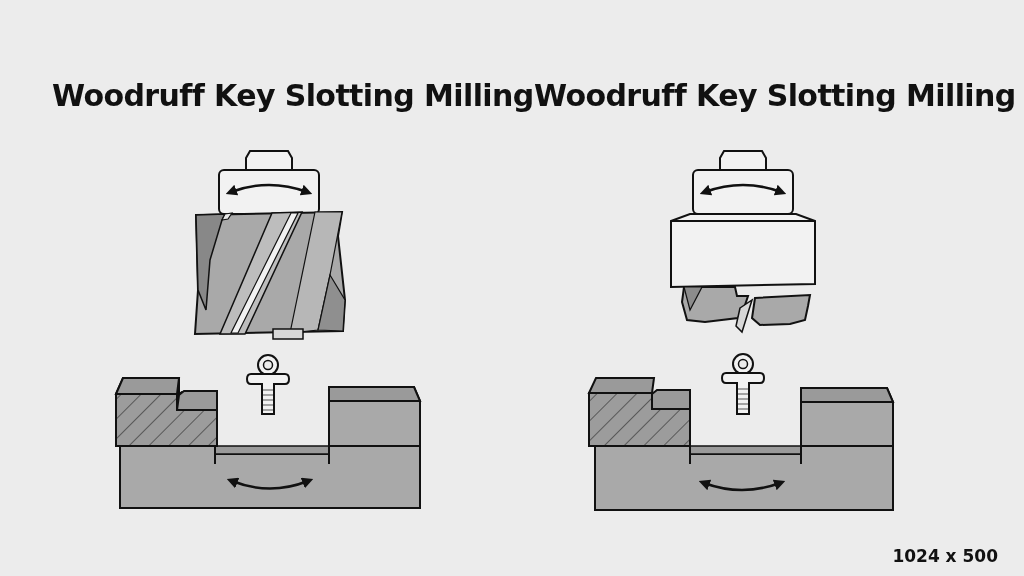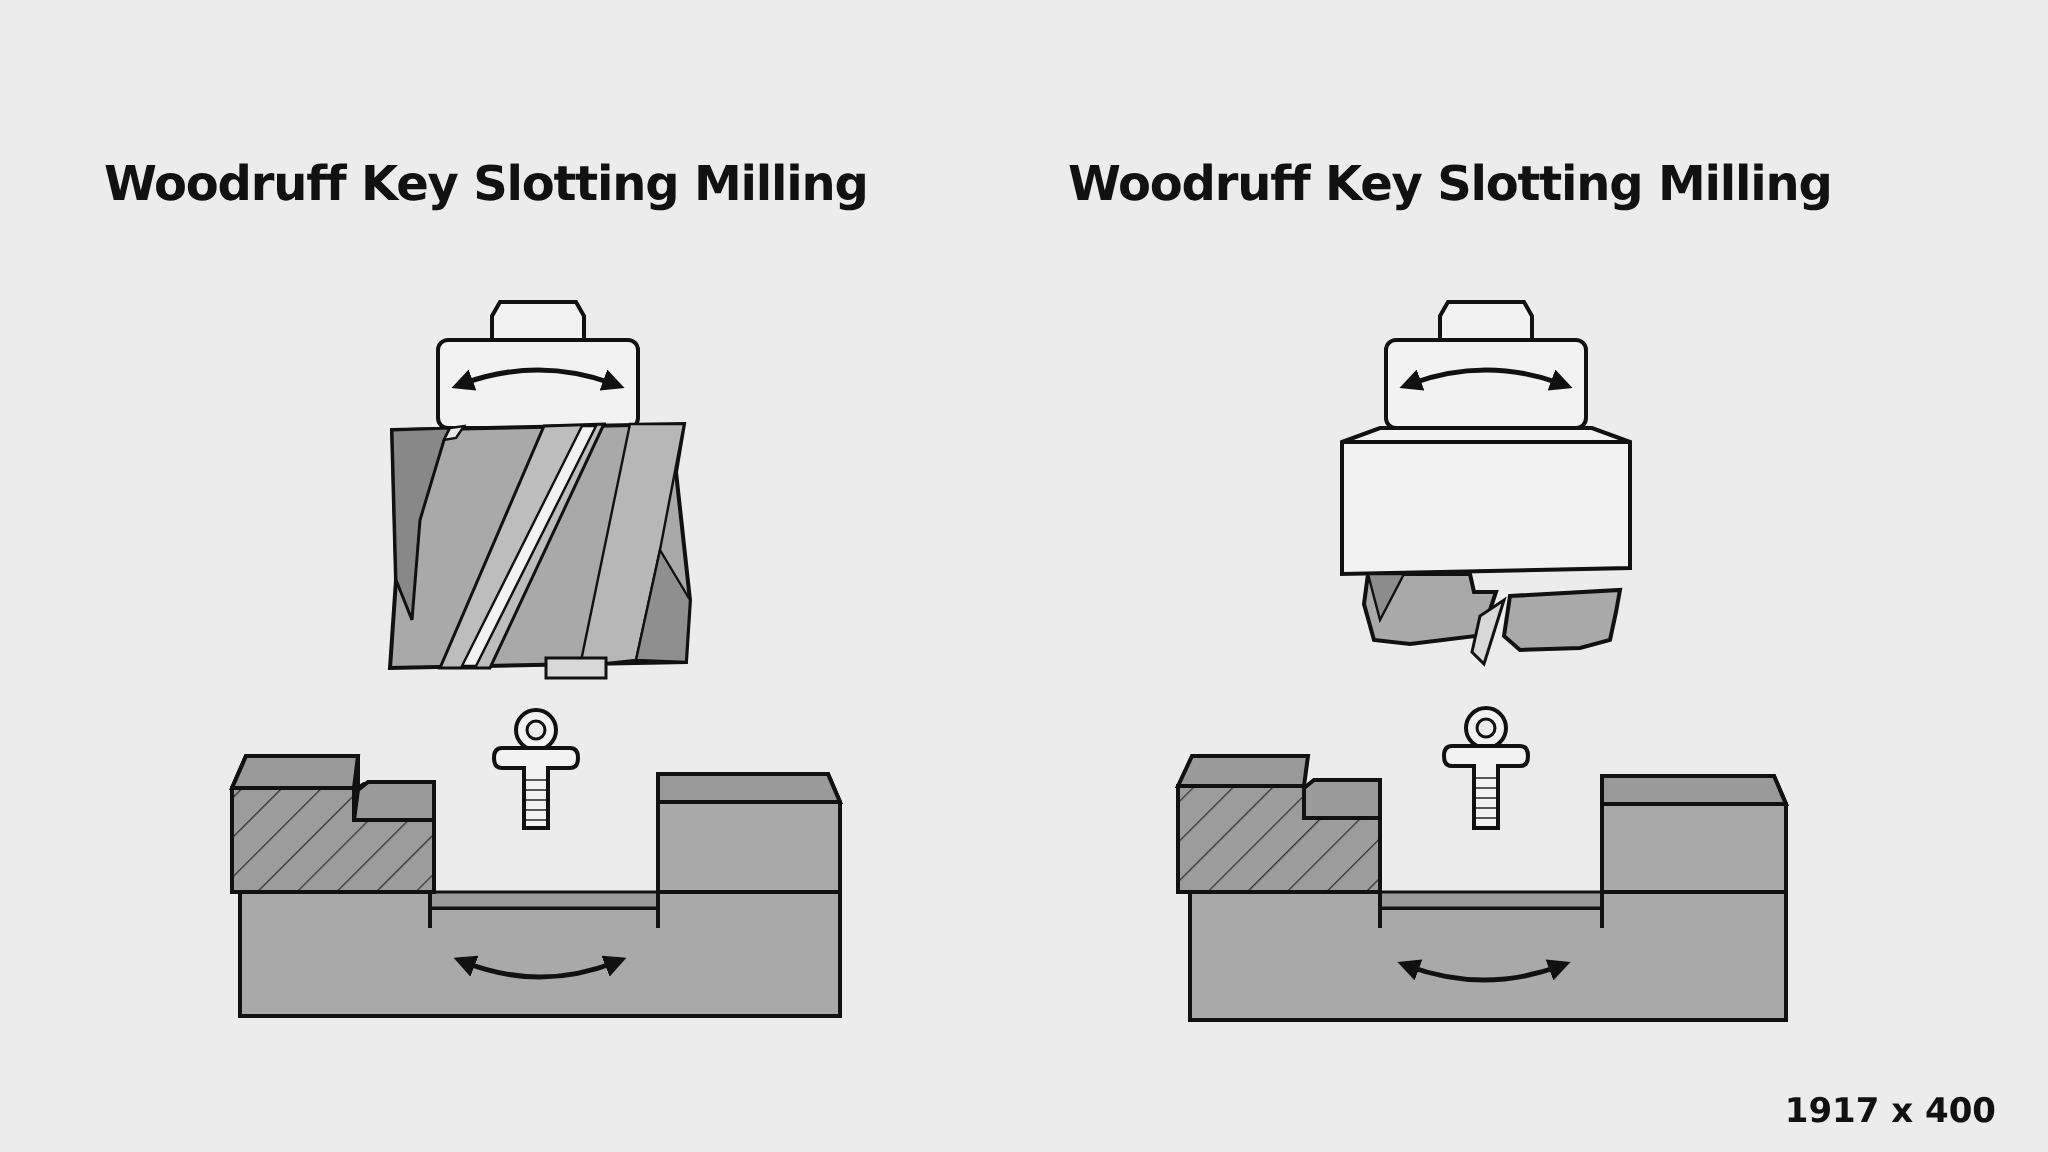--- a/index.html
+++ b/index.html
@@ -5,21 +5,21 @@
     html, body { margin: 0; padding: 0; }
     body {
       width: 1024px; height: 576px; overflow: hidden;
       background: #ececec;
       font-family: "Liberation Sans", sans-serif;
       position: relative;
     }
     .title {
       position: absolute; top: 78px;
       font-family: "DejaVu Sans", sans-serif;
-      font-weight: bold; font-size: 24px; color: #111;
+      font-weight: bold; font-size: 30px; color: #111;
       letter-spacing: -0.6px; white-space: nowrap;
     }
     #title-left { left: 52px; }
     #title-right { left: 534px; }
     .panel { position: absolute; top: 0; left: 0; }
     .dims {
       position: absolute; right: 26px; bottom: 10px;
       font-family: "DejaVu Sans", sans-serif;
       font-weight: bold; font-size: 17px; color: #111;
     }
@@ -109,13 +109,13 @@
     <path d="M652,394 L657,390 L690,390 L690,409 L650,409 Z" fill="#9a9a9a" stroke="#111" stroke-width="2"></path>
     <path d="M589,393 L652,393 L652,409 L690,409 L690,446 L589,446 Z" fill="url(#hatch)" stroke="#111" stroke-width="2"></path>
     <line x1="690" y1="446" x2="690" y2="464" stroke="#111" stroke-width="2"></line>
     <line x1="801" y1="446" x2="801" y2="464" stroke="#111" stroke-width="2"></line>
     <path d="M801,388 L887,388 L893,402 L893,446 L801,446 Z" fill="#a9a9a9" stroke="#111" stroke-width="2"></path>
     <path d="M801,388 L887,388 L893,402 L801,402 Z" fill="#9a9a9a" stroke="#111" stroke-width="2"></path>
     <path d="M704,483 Q742,497 780,483" fill="none" stroke="#111" stroke-width="2.5" marker-start="url(#ah)" marker-end="url(#ah)"></path>
   </g>
 </svg>
 
-<div class="dims">1917 x 400</div>
+<div class="dims">1024 x 500</div>
 
 </body></html>

